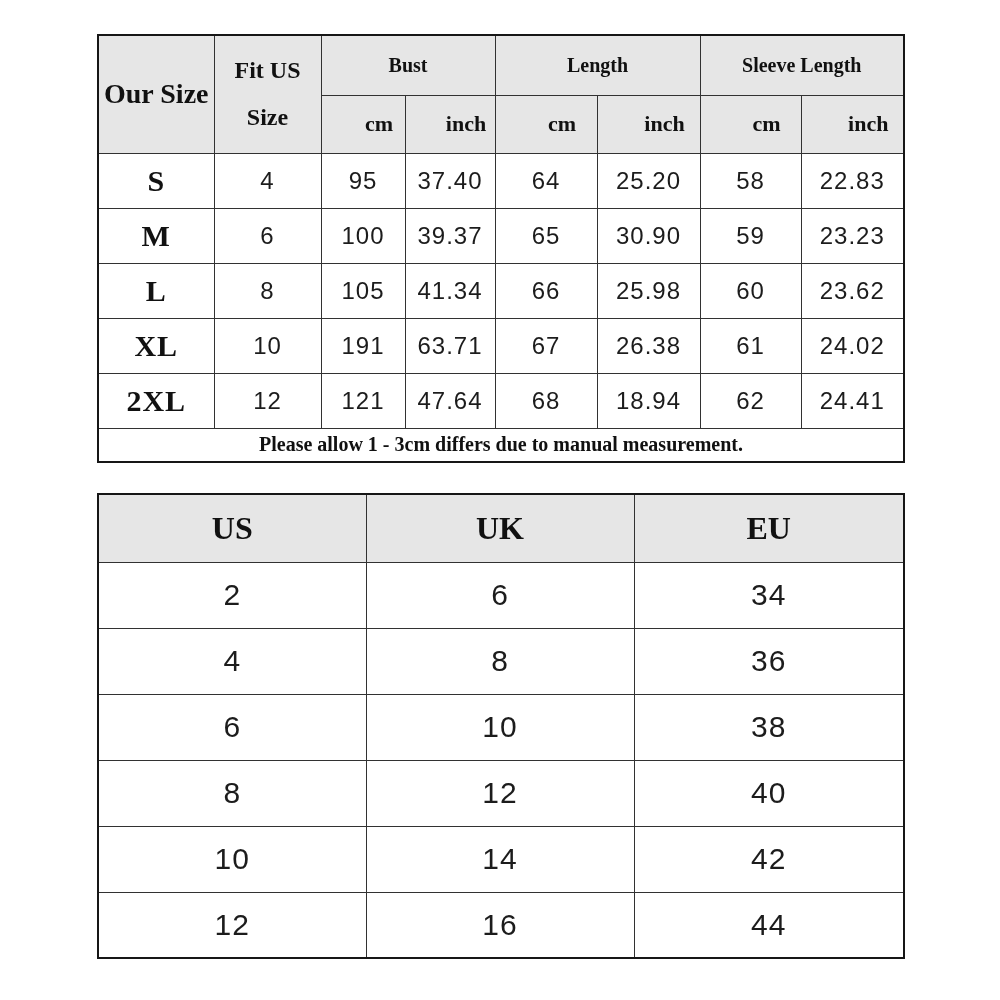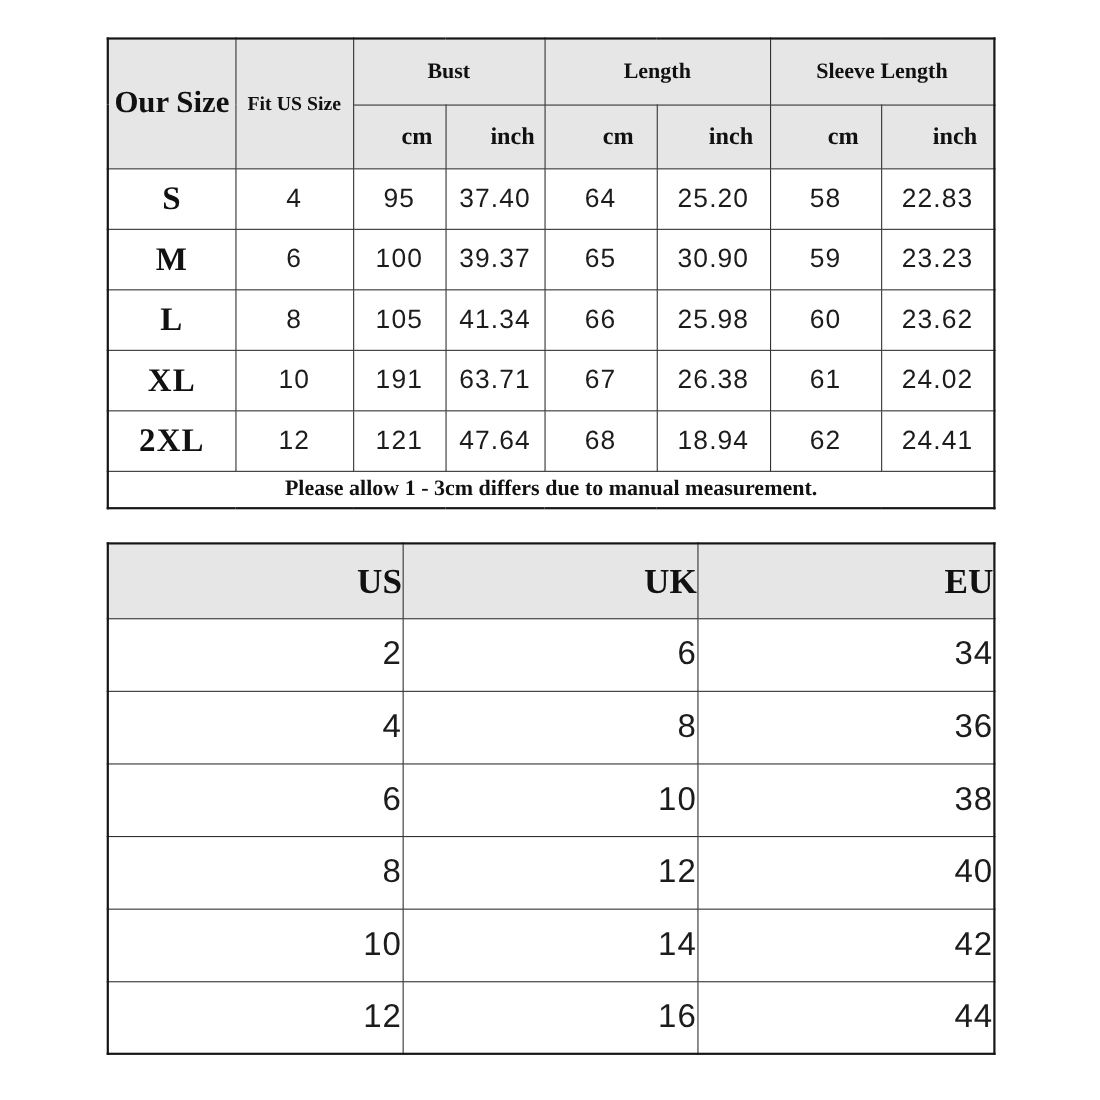--- a/index.html
+++ b/index.html
@@ -29,21 +29,21 @@
     vertical-align: middle;
     color: #111;
   }
   .size-table thead th {
     background: #e6e6e6;
     font-family: "Liberation Serif", serif;
     font-weight: bold;
   }
   th.group-h { font-size: 20px; height: 60px; }
   th.corner-h { font-size: 28px; }
-  th.fitus-h { font-size: 18px; line-height: 1.95; margin-left: 24px; }
+  th.fitus-h { font-size: 24px; line-height: 1.95; margin-left: 24px; }
   th.unit-h { font-size: 22px; height: 58px; padding-left: 32px; }
 
   .size-table td { height: 55px; }
   td.size-label {
     font-family: "Liberation Serif", serif;
     font-weight: bold;
     font-size: 30px;
     letter-spacing: 1px;
   }
   td.num {
@@ -60,21 +60,21 @@
 
   
   .conv-table {
     position: absolute;
     left: 97px; top: 493px;
     width: 806px;
     border: 2px solid #161616;
   }
   .conv-table th, .conv-table td {
     border: 1px solid #323232;
-    text-align: right;
+    text-align: center;
     vertical-align: middle;
     color: #111;
   }
   .conv-table th {
     background: #e6e6e6;
     font-family: "Liberation Serif", serif;
     font-weight: bold;
     font-size: 32px;
     height: 68px;
   }

